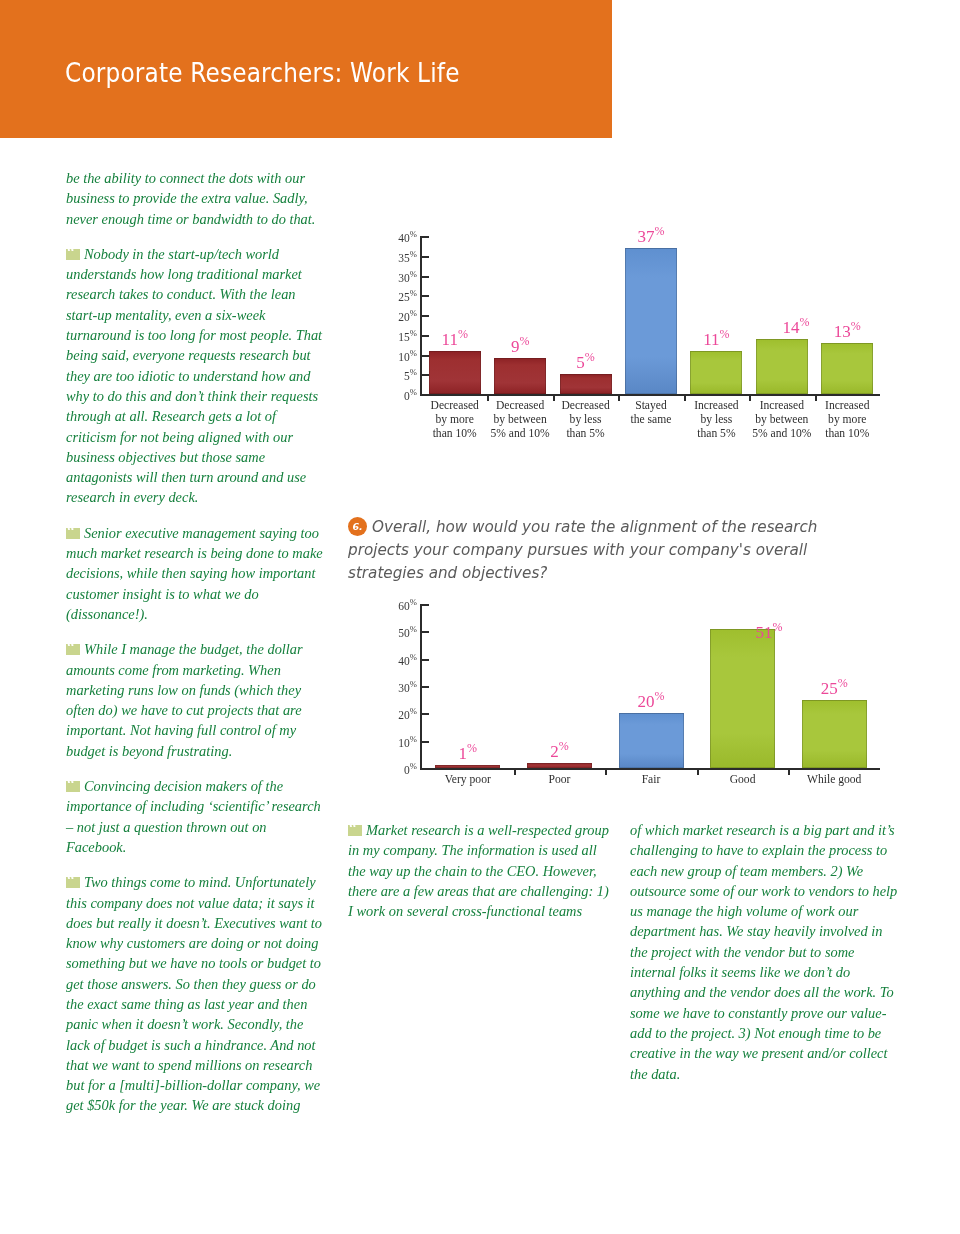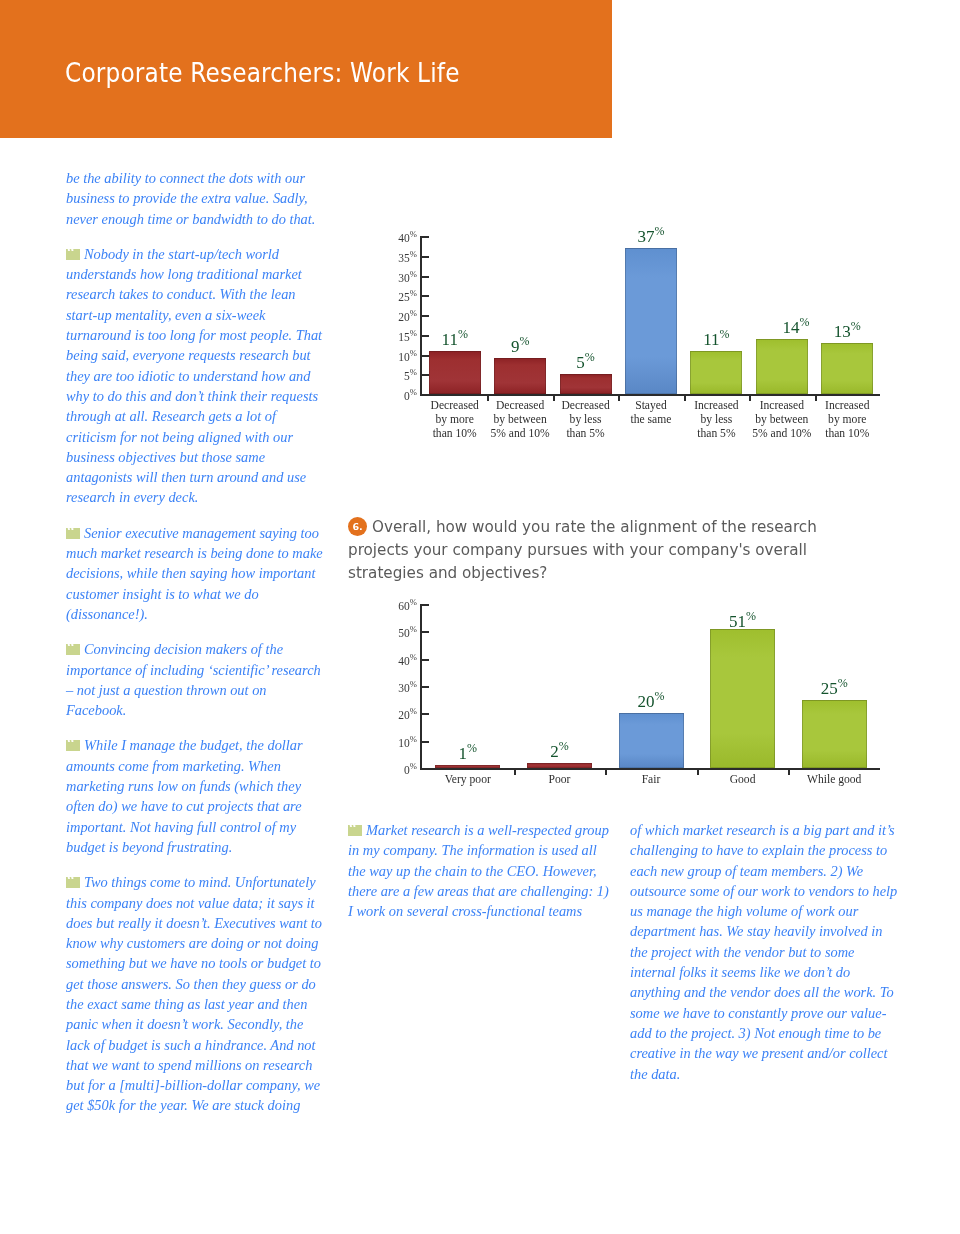--- a/index.html
+++ b/index.html
@@ -42,21 +42,21 @@
     position: absolute; left: 630px; top: 820px;
     width: 268px;
   }
 
   
   p.body {
     font-family: "Liberation Serif", serif;
     font-style: italic;
     font-size: 14.4px;
     line-height: 20.3px;
-    color: #3b82f6;
+    color: #15803d;
     margin-bottom: 15px;
     text-align: left;
   }
   p.body.plain {
     font-style: normal;
     color: #1c1c1c;
     font-size: 15.4px;
     line-height: 21.5px;
   }
   .qmark {
@@ -95,21 +95,21 @@
     color: #ffffff;
     font-family: "DejaVu Sans", sans-serif;
     font-size: 9.5px;
     line-height: 19px;
     text-align: center;
     vertical-align: 2px;
     margin-right: 5px;
     font-weight: 700;
   }
   #question-5 { left: 348px; top: 172px; width: 490px; }
-  #question-6 { left: 348px; top: 516px; width: 510px; }
+  #question-6 { left: 348px; top: 516px; width: 510px; font-style: italic; }
 
   
   .chart {
     position: absolute;
     font-family: "Liberation Serif", serif;
   }
   #chart-1 { left: 372px; top: 228px; width: 516px; height: 205px; }
   #chart-2 { left: 372px; top: 596px; width: 516px; height: 190px; }
 
   .chart-inner { position: relative; width: 100%; height: 100%; }
@@ -148,21 +148,21 @@
   }
   .bar.red   { background: linear-gradient(to bottom, #8e2326, #9d2f30 18%, #a03437 70%, #8e2326); }
   .bar.blue  { background: linear-gradient(to bottom, #5f90d0, #6b9ad8 20%, #6b9ad8 75%, #5a88c6); }
   .bar.green { background: linear-gradient(to bottom, #9fbf2e, #a8c73c 20%, #a8c73c 75%, #9ab92b); }
 
   .bar-value {
     position: absolute;
     text-align: center;
     font-family: "Liberation Serif", serif;
     font-size: 17px;
-    color: #14532d;
+    color: #ec4899;
     white-space: nowrap;
   }
   .bar-value sup { font-size: 12px; }
 
   .x-tick {
     position: absolute;
     width: 2px; height: 7px;
     background: #2b2b2b;
   }
   .cat-label {
@@ -195,22 +195,22 @@
 
 <div class="page">
 
   <div class="header-banner"></div>
   <div class="header-title">Corporate Researchers: Work Life</div>
 
   <div class="col-left">
       <p class="body"><span>be the ability to connect the dots with our business to provide the extra value. Sadly, never enough time or bandwidth to do that.</span></p>
       <p class="body"><span class="qmark"></span><span>Nobody in the start-up/tech world understands how long traditional market research takes to conduct. With the lean start-up mentality, even a six-week turnaround is too long for most people. That being said, everyone requests research but they are too idiotic to understand how and why to do this and don’t think their requests through at all. Research gets a lot of criticism for not being aligned with our business objectives but those same antagonists will then turn around and use research in every deck.</span></p>
       <p class="body"><span class="qmark"></span><span>Senior executive management saying too much market research is being done to make decisions, while then saying how important customer insight is to what we do (dissonance!).</span></p>
+      <p class="body"><span class="qmark"></span><span>While I manage the budget, the dollar amounts come from marketing. When marketing runs low on funds (which they often do) we have to cut projects that are important. Not having full control of my budget is beyond frustrating.</span></p>
       <p class="body"><span class="qmark"></span><span>Convincing decision makers of the importance of including ‘scientific’ research – not just a question thrown out on Facebook.</span></p>
-      <p class="body"><span class="qmark"></span><span>While I manage the budget, the dollar amounts come from marketing. When marketing runs low on funds (which they often do) we have to cut projects that are important. Not having full control of my budget is beyond frustrating.</span></p>
       <p class="body"><span class="qmark"></span><span>Two things come to mind. Unfortunately this company does not value data; it says it does but really it doesn’t. Executives want to know why customers are doing or not doing something but we have no tools or budget to get those answers. So then they guess or do the exact same thing as last year and then panic when it doesn’t work. Secondly, the lack of budget is such a hindrance. And not that we want to spend millions on research but for a [multi]-billion-dollar company, we get $50k for the year. We are stuck doing</span></p>
     </div>
 
 
   <div class="chart" id="chart-1">
     <div class="chart-inner">
         <div class="y-axis-line" style="top: 8px; height: 160px;"></div>
         <div class="x-axis-line" style="top: 166px; width: 460px;"></div>
         <div class="y-label" style="top: 166px;">0<sup>%</sup></div>
         <div class="y-tick" style="top: 146.25px;"></div>
@@ -285,21 +285,21 @@
         <div class="cat-label" style="left: 50px; width: 91.6px; top: 177px;"><span>Very poor</span></div>
         <div class="bar red" style="left: 154.9px; bottom: 18px; width: 65px; height: 5.46667px;"></div>
         <div class="bar-value" style="left: 147.4px; width: 80px; top: 142.533px;">2<sup>%</sup></div>
         <div class="x-tick" style="left: 141.6px; top: 172px;"></div>
         <div class="cat-label" style="left: 141.6px; width: 91.6px; top: 177px;"><span>Poor</span></div>
         <div class="bar blue" style="left: 246.5px; bottom: 18px; width: 65px; height: 54.6667px;"></div>
         <div class="bar-value" style="left: 239px; width: 80px; top: 93.3333px;">20<sup>%</sup></div>
         <div class="x-tick" style="left: 233.2px; top: 172px;"></div>
         <div class="cat-label" style="left: 233.2px; width: 91.6px; top: 177px;"><span>Fair</span></div>
         <div class="bar green" style="left: 338.1px; bottom: 18px; width: 65px; height: 139.4px;"></div>
-        <div class="bar-value" style="left: 330.6px; width: 80px; top: 13px;">51<sup>%</sup></div>
+        <div class="bar-value" style="left: 330.6px; width: 80px; top: 24px; text-align: right;">51<sup>%</sup></div>
         <div class="x-tick" style="left: 324.8px; top: 172px;"></div>
         <div class="cat-label" style="left: 324.8px; width: 91.6px; top: 177px;"><span>Good</span></div>
         <div class="bar green" style="left: 429.7px; bottom: 18px; width: 65px; height: 68.3333px;"></div>
         <div class="bar-value" style="left: 422.2px; width: 80px; top: 79.6667px;">25<sup>%</sup></div>
         <div class="x-tick" style="left: 416.4px; top: 172px;"></div>
         <div class="cat-label" style="left: 416.4px; width: 91.6px; top: 177px;"><span>While good</span></div>
       </div>
   </div>
 
   <div class="col-mid-bottom">

